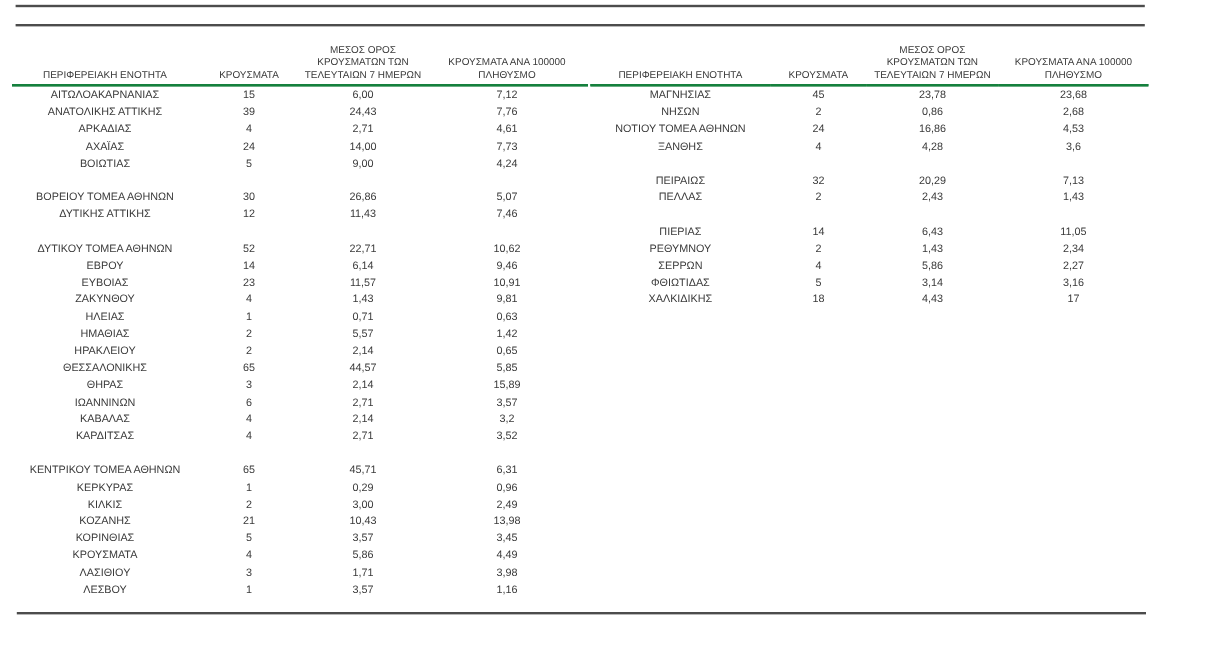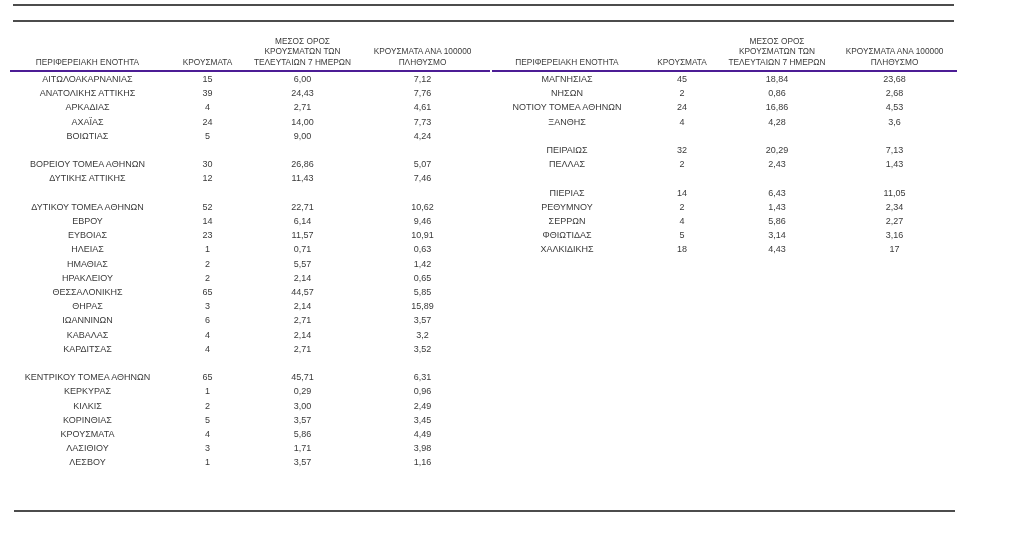--- a/index.html
+++ b/index.html
@@ -35,21 +35,21 @@
 
   table.cases thead th {
     font-weight: normal;
     font-size: 8.3px;
     line-height: 10.5px;
     color: #3a3a3a;
     text-align: center;
     vertical-align: bottom;
     padding: 0 0 3px 0;
     height: 43px;
-    border-bottom: 2px solid #4c1d95;
+    border-bottom: 2px solid #15803d;
     white-space: pre-line;
   }
   table.cases tbody td {
     font-size: 9px;
     line-height: 14.2px;
     height: 14.2px;
     padding: 0;
     text-align: center;
     vertical-align: middle;
     color: #3a3a3a;
@@ -148,20 +148,26 @@
         <td>6,14</td>
         <td>9,46</td>
       </tr>
       <tr>
         <td>ΕΥΒΟΙΑΣ</td>
         <td>23</td>
         <td>11,57</td>
         <td>10,91</td>
       </tr>
       <tr>
+        <td>ΖΑΚΥΝΘΟΥ</td>
+        <td>4</td>
+        <td>1,43</td>
+        <td>9,81</td>
+      </tr>
+      <tr>
         <td>ΗΛΕΙΑΣ</td>
         <td>1</td>
         <td>0,71</td>
         <td>0,63</td>
       </tr>
       <tr>
         <td>ΗΜΑΘΙΑΣ</td>
         <td>2</td>
         <td>5,57</td>
         <td>1,42</td>
@@ -218,20 +224,26 @@
         <td>ΚΕΡΚΥΡΑΣ</td>
         <td>1</td>
         <td>0,29</td>
         <td>0,96</td>
       </tr>
       <tr>
         <td>ΚΙΛΚΙΣ</td>
         <td>2</td>
         <td>3,00</td>
         <td>2,49</td>
+      </tr>
+      <tr>
+        <td>ΚΟΖΑΝΗΣ</td>
+        <td>21</td>
+        <td>10,43</td>
+        <td>13,98</td>
       </tr>
       <tr>
         <td>ΚΟΡΙΝΘΙΑΣ</td>
         <td>5</td>
         <td>3,57</td>
         <td>3,45</td>
       </tr>
       <tr>
         <td>ΚΡΟΥΣΜΑΤΑ</td>
         <td>4</td>
@@ -268,21 +280,21 @@
 ΚΡΟΥΣΜΑΤΩΝ ΤΩΝ
 ΤΕΛΕΥΤΑΙΩΝ 7 ΗΜΕΡΩΝ</th>
       <th>ΚΡΟΥΣΜΑΤΑ ΑΝΑ 100000
 ΠΛΗΘΥΣΜΟ</th>
     </tr>
   </thead>
   <tbody>
       <tr>
         <td>ΜΑΓΝΗΣΙΑΣ</td>
         <td>45</td>
-        <td>18,84</td>
+        <td>23,78</td>
         <td>23,68</td>
       </tr>
       <tr>
         <td>ΝΗΣΩΝ</td>
         <td>2</td>
         <td>0,86</td>
         <td>2,68</td>
       </tr>
       <tr>
         <td>ΝΟΤΙΟΥ ΤΟΜΕΑ ΑΘΗΝΩΝ</td>

